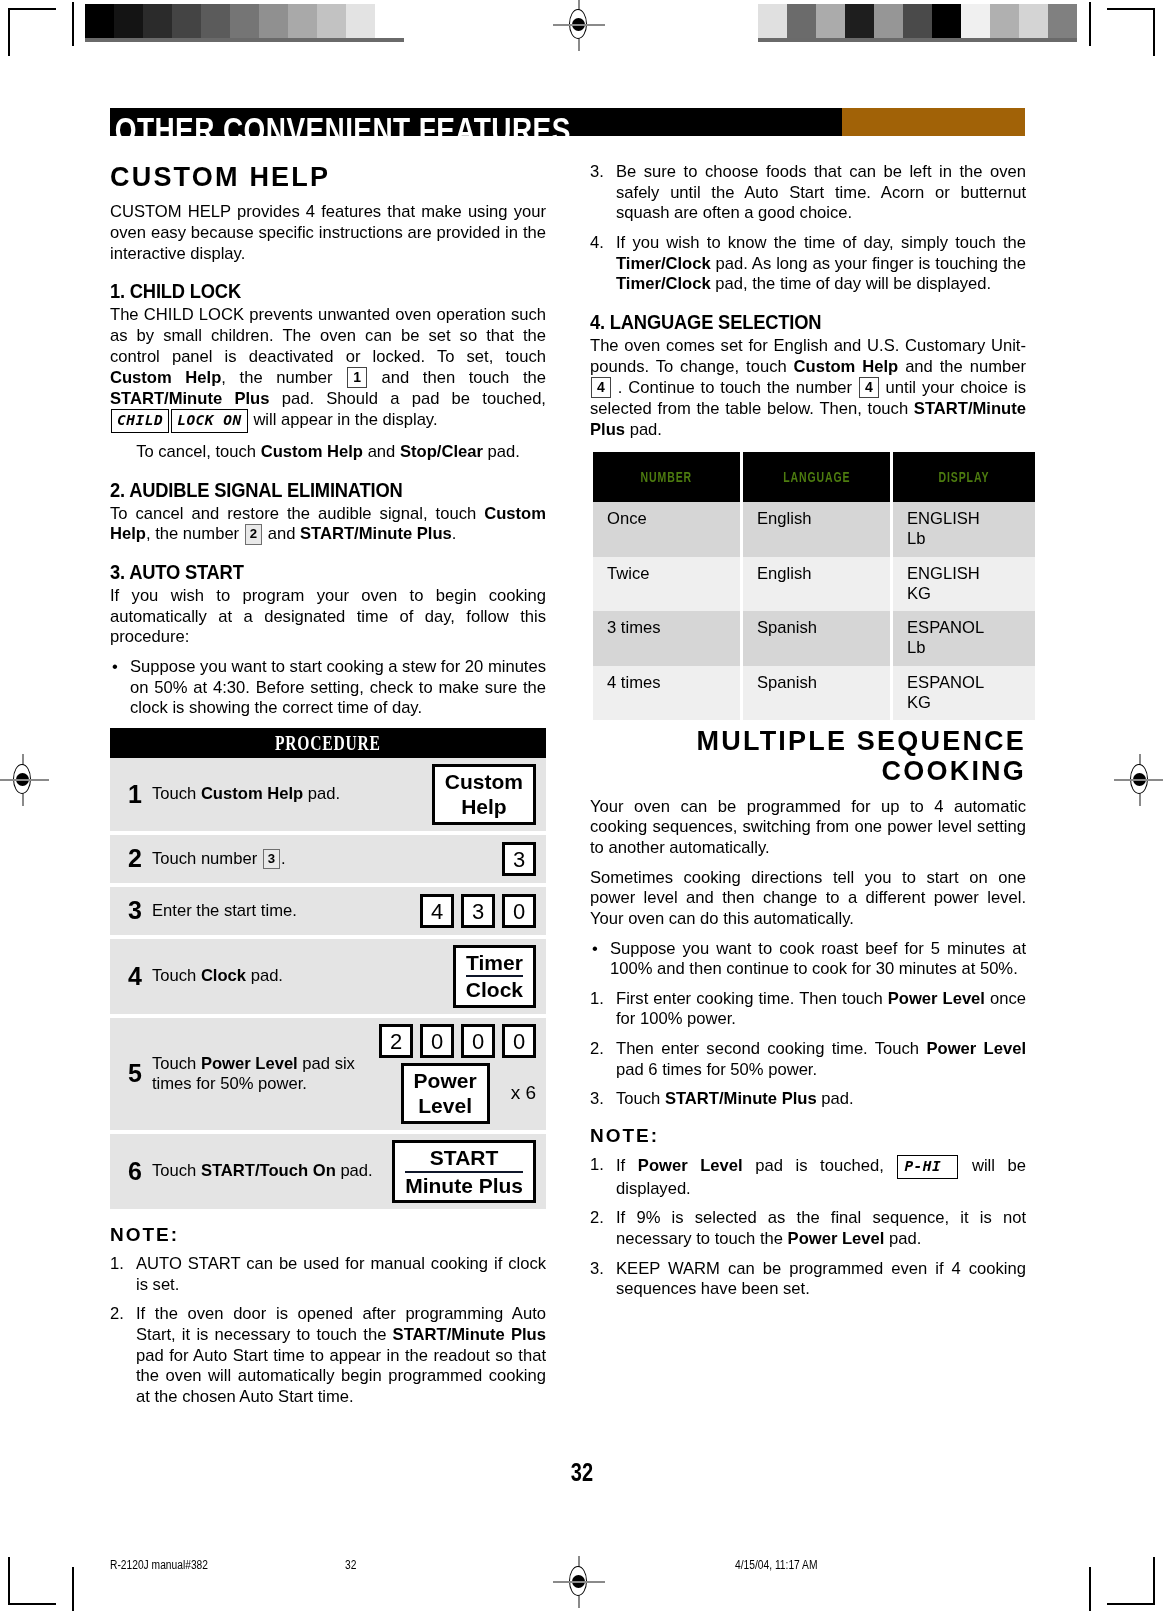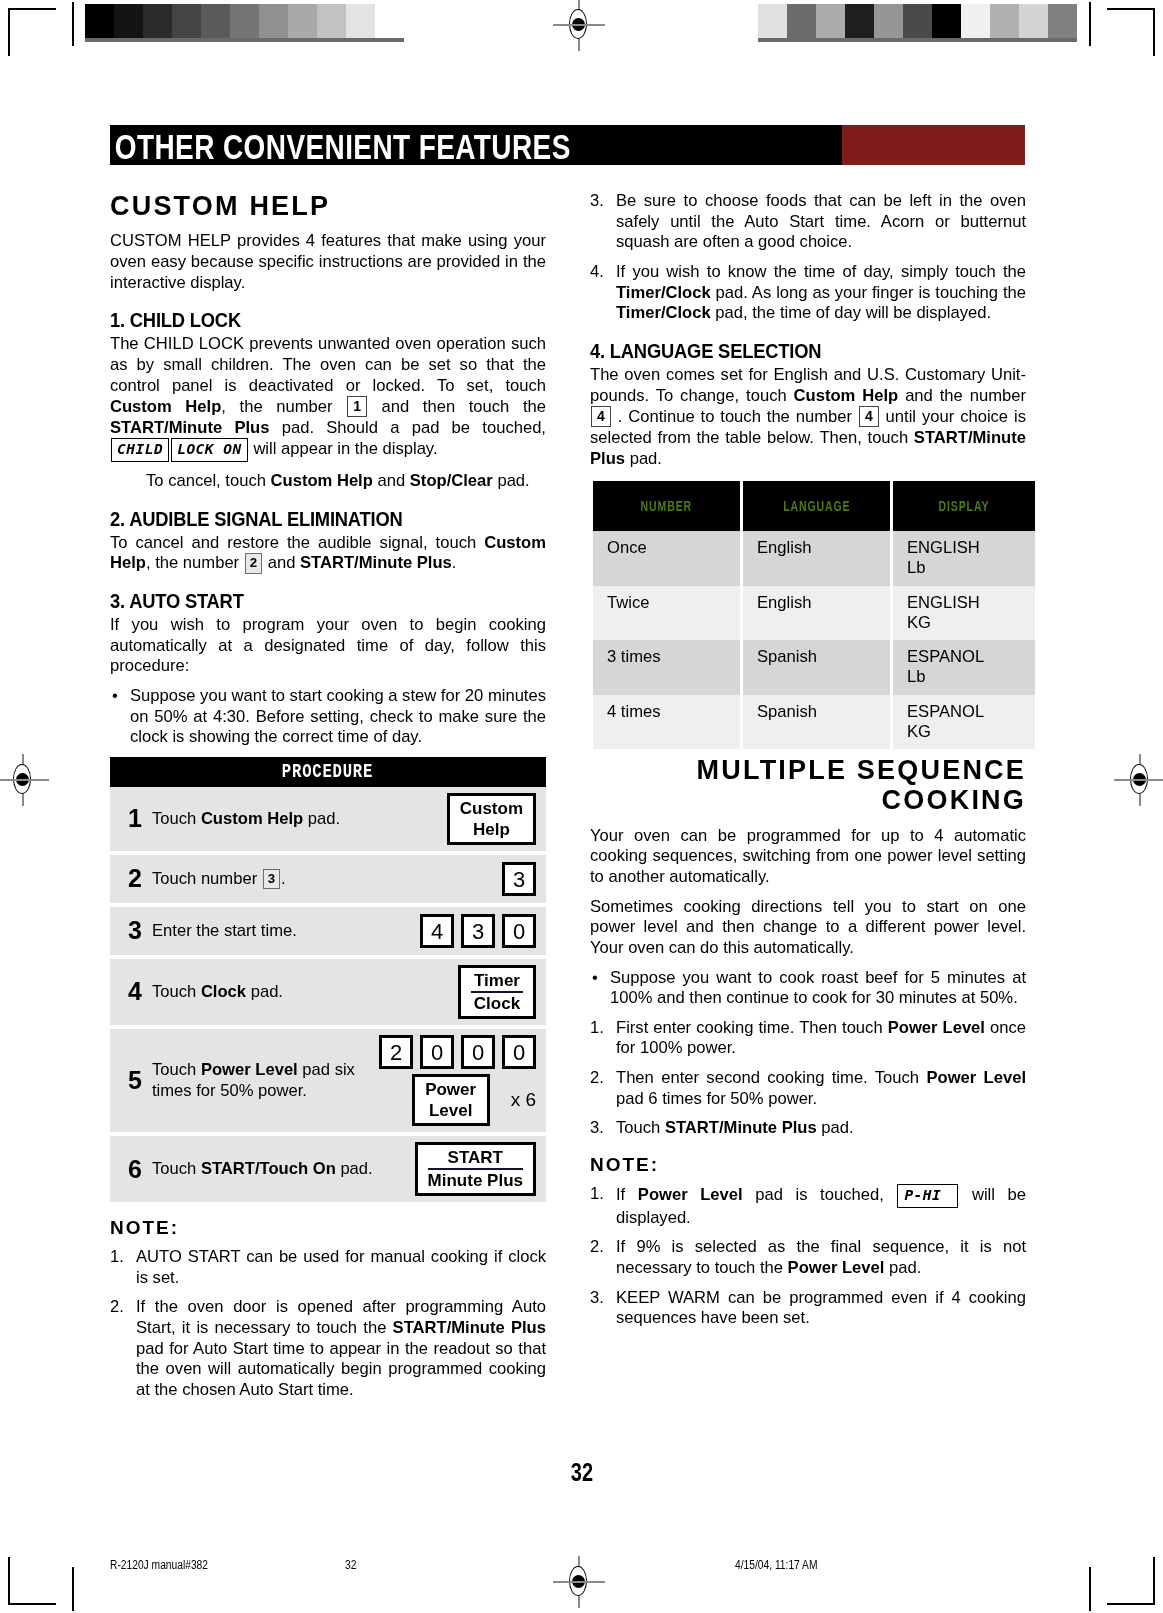--- a/index.html
+++ b/index.html
@@ -22,31 +22,31 @@
   .cornerLB{position:absolute;width:46px;height:46px;border-left:2px solid #000;border-bottom:2px solid #000;}
   .cornerRB{position:absolute;width:46px;height:46px;border-right:2px solid #000;border-bottom:2px solid #000;}
   .vrule{position:absolute;width:1.6px;background:#000;}
 
   
   .page{position:absolute;left:110px;top:108px;width:915px;}
   .banner{background:#000;color:#fff;height:44px;line-height:44px;padding:0 6px;
           font-size:35px;font-weight:700;letter-spacing:0.5px;
           font-family:"Liberation Sans Narrow","Liberation Sans",sans-serif;
           transform:scaleX(0.80);transform-origin:left center;white-space:nowrap;}
-  .bannerwrap{background:#7f1d1d;height:40px;overflow:hidden;margin-top:17px;}
+  .bannerwrap{background:#a16207;height:28px;overflow:hidden;}
 
   .cols{display:flex;gap:44px;margin-top:26px;}
   .col{width:436px;}
 
   h2.big{font-size:27px;font-weight:700;letter-spacing:2.2px;margin:0 0 10px 0;line-height:1.12;}
   h3.sub{font-size:19.5px;font-weight:700;margin:16px 0 2px 0;letter-spacing:-0.2px;
          font-family:"Liberation Sans Narrow","Liberation Sans",sans-serif;transform:scaleX(0.94);transform-origin:left center;}
   p{font-size:16.6px;line-height:1.245;margin:0 0 9px 0;text-align:justify;}
   b{font-weight:700;}
-  .nj{text-align:left;margin-left:36px;}
+  .nj{text-align:center;}
 
   ol.num{margin:0;padding:0;list-style:none;}
   ol.num li{font-size:16.6px;line-height:1.245;margin:0 0 9px 0;padding-left:26px;position:relative;text-align:justify;}
   ol.num li .mk{position:absolute;left:0;top:0;}
   ul.bul{margin:0;padding:0;list-style:none;}
   ul.bul li{font-size:16.6px;line-height:1.245;margin:0 0 9px 0;padding-left:20px;position:relative;text-align:justify;}
   ul.bul li .mk{position:absolute;left:2px;top:0;}
 
   
   .keynum{display:inline-block;border:1.4px solid #6e6e6e;background:#e9e9e9;
@@ -56,30 +56,30 @@
   
   .lcd{display:inline-block;border:1.6px solid #000;background:#fff;
        font-family:"DejaVu Sans Mono","Liberation Mono",monospace;
        font-style:italic;font-weight:700;font-size:14.5px;letter-spacing:0.5px;
        line-height:1;padding:3px 5px 4px;margin:0 1px;vertical-align:0px;}
 
   
   .proc{margin-top:8px;width:436px;}
   .proc .hd{background:#000;color:#fff;text-align:center;height:30px;line-height:30px;
             font-size:20px;font-weight:700;letter-spacing:1px;
-            font-family:Liberation Mono, monospace;}
+            font-family:Liberation Serif, serif;}
   .proc .hd span{display:inline-block;transform:scaleX(0.78);}
   .prow{background:#e4e4e4;display:flex;align-items:center;min-height:52px;
         border-bottom:4px solid #fff;padding:6px 10px 6px 8px;box-sizing:border-box;}
   .prow:last-child{border-bottom:none;}
   .pnum{font-size:25px;font-weight:700;width:34px;flex:0 0 34px;text-align:center;line-height:1;}
   .ptext{font-size:16.6px;line-height:1.22;flex:1 1 auto;padding-right:6px;}
   .ppad{flex:0 0 auto;display:flex;align-items:center;gap:7px;}
   .padbox{border:3px solid #000;background:#fff;text-align:center;
-          font-size:17px;font-weight:700;line-height:1.12;padding:3px 10px;min-width:78px;box-sizing:border-box;}
+          font-size:21px;font-weight:700;line-height:1.12;padding:3px 10px;min-width:78px;box-sizing:border-box;}
   .padbox .l1{display:block;border-bottom:2px solid #0f172a;padding-bottom:1px;}
   .padbox .l2{display:block;padding-top:1px;}
   .padbox.nosep .l1{border-bottom:none;}
   .numbox{border:3px solid #000;background:#fff;width:34px;height:34px;line-height:29px;
           text-align:center;font-size:22px;font-weight:400;box-sizing:border-box;}
   .xmul{font-size:19px;}
   .stack{display:flex;flex-direction:column;align-items:flex-end;gap:5px;}
   .rowkeys{display:flex;gap:7px;}
   .rowpad{display:flex;align-items:center;gap:21px;}
 

